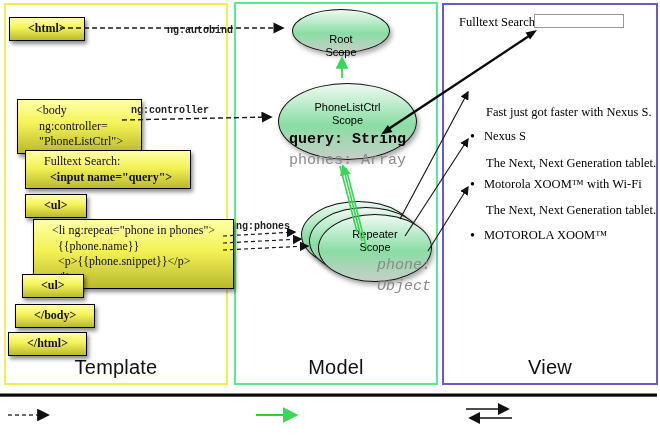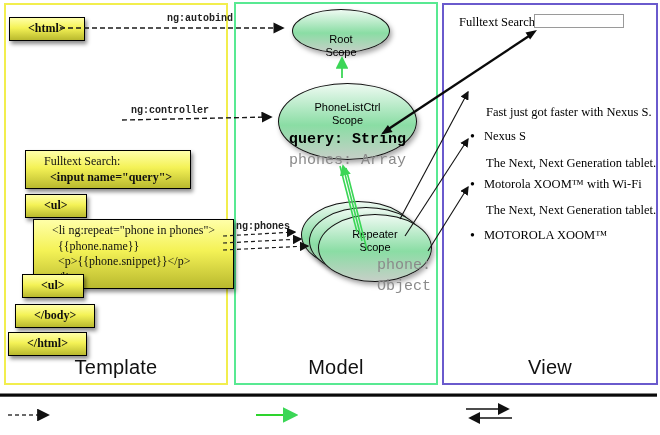--- a/index.html
+++ b/index.html
@@ -61,53 +61,56 @@
     <div class="panel-label">Template</div>
   </div>
   <div class="panel" id="view-panel">
     <div class="panel-label">View</div>
   </div>
   <div class="panel" id="model-panel">
     <div class="panel-label">Model</div>
   </div>
 
   <div class="codebox bold" style="left:9px;top:17px;">&lt;html&gt;</div>
+  <div class="codebox" style="left:17px;top:99px;">&lt;body
+ ng:controller=
+ "PhoneListCtrl"&gt;</div>
   <div class="codebox" style="left:25px;top:150px;"><span>Fulltext Search:</span>
 <span class="bold">  &lt;input name="query"&gt;</span></div>
   <div class="codebox bold" style="left:25px;top:194px;">&lt;ul&gt;</div>
   <div class="codebox" style="left:33px;top:219px;">&lt;li ng:repeat="phone in phones"&gt;
   {{phone.name}}
   &lt;p&gt;{{phone.snippet}}&lt;/p&gt;
 &lt;/li&gt;</div>
   <div class="codebox bold" style="left:22px;top:274px;">&lt;ul&gt;</div>
   <div class="codebox bold" style="left:15px;top:304px;">&lt;/body&gt;</div>
   <div class="codebox bold" style="left:8px;top:332px;">&lt;/html&gt;</div>
 
-  <div class="arrowlabel" style="left:143px;top:13px;padding-left:24px;">ng:autobind</div>
+  <div class="arrowlabel" style="left:143px;top:25px;padding-left:24px;">ng:autobind</div>
   <div class="arrowlabel" style="left:131px;top:105px;">ng:controller</div>
   <div class="arrowlabel" style="left:236px;top:221px;">ng:phones</div>
 
   <div class="ellipse" id="root-scope">
     <div class="scope-name">Root
 Scope</div>
   </div>
 
   <div class="ellipse" id="phonelist-scope">
     <div class="scope-name">PhoneListCtrl
 Scope</div>
     <div class="scope-prop prop-bold" style="margin-top:4px;">query: String</div>
     <div class="scope-prop prop-gray">phones: Array</div>
   </div>
 
   <div class="ellipse repeater" id="repeater-back"></div>
   <div class="ellipse repeater" id="repeater-mid"></div>
   <div class="ellipse repeater" id="repeater-front">
     <div class="scope-name">Repeater
 Scope</div>
-    <div class="scope-prop prop-gray" style="margin-top:3px;">phone: Object</div>
+    <div class="scope-prop prop-gray" style="margin-top:3px;font-style:italic;">phone: Object</div>
   </div>
 
   <div class="view-text" id="search-row-label">Fulltext Search:</div>
   <input id="search-input" type="text" value="" style="">
 
   <div class="view-text vtitle" style="left:470px;top:81px;">Nexus S</div>
   <div class="view-text vdesc" style="left:470px;top:105px;">Fast just got faster with Nexus S.</div>
 
   <div class="view-text vtitle" style="left:470px;top:129px;">Motorola XOOM™ with Wi-Fi</div>
   <div class="view-text vdesc" style="left:470px;top:156px;">The Next, Next Generation tablet.</div>

